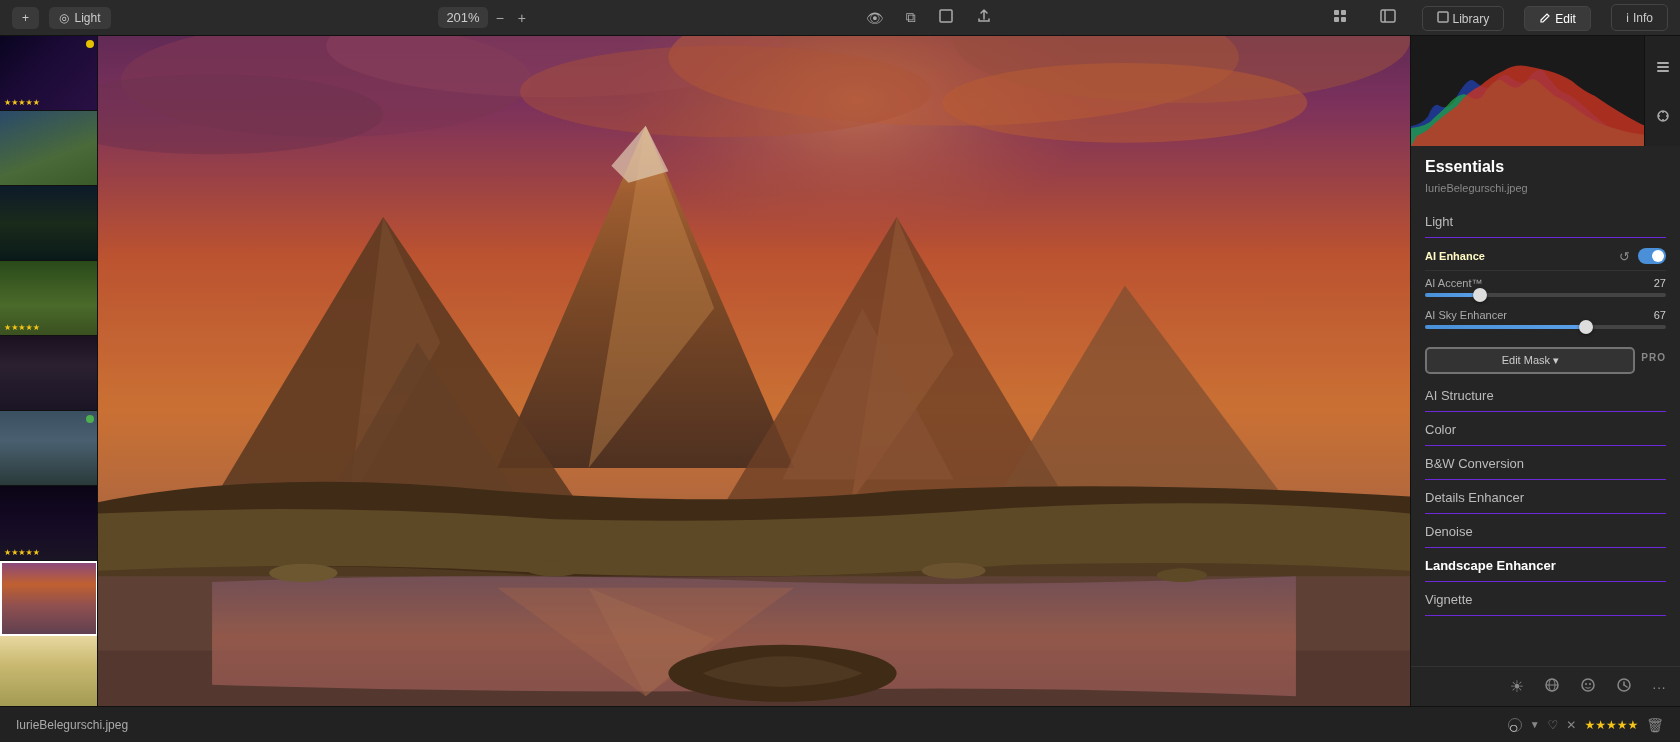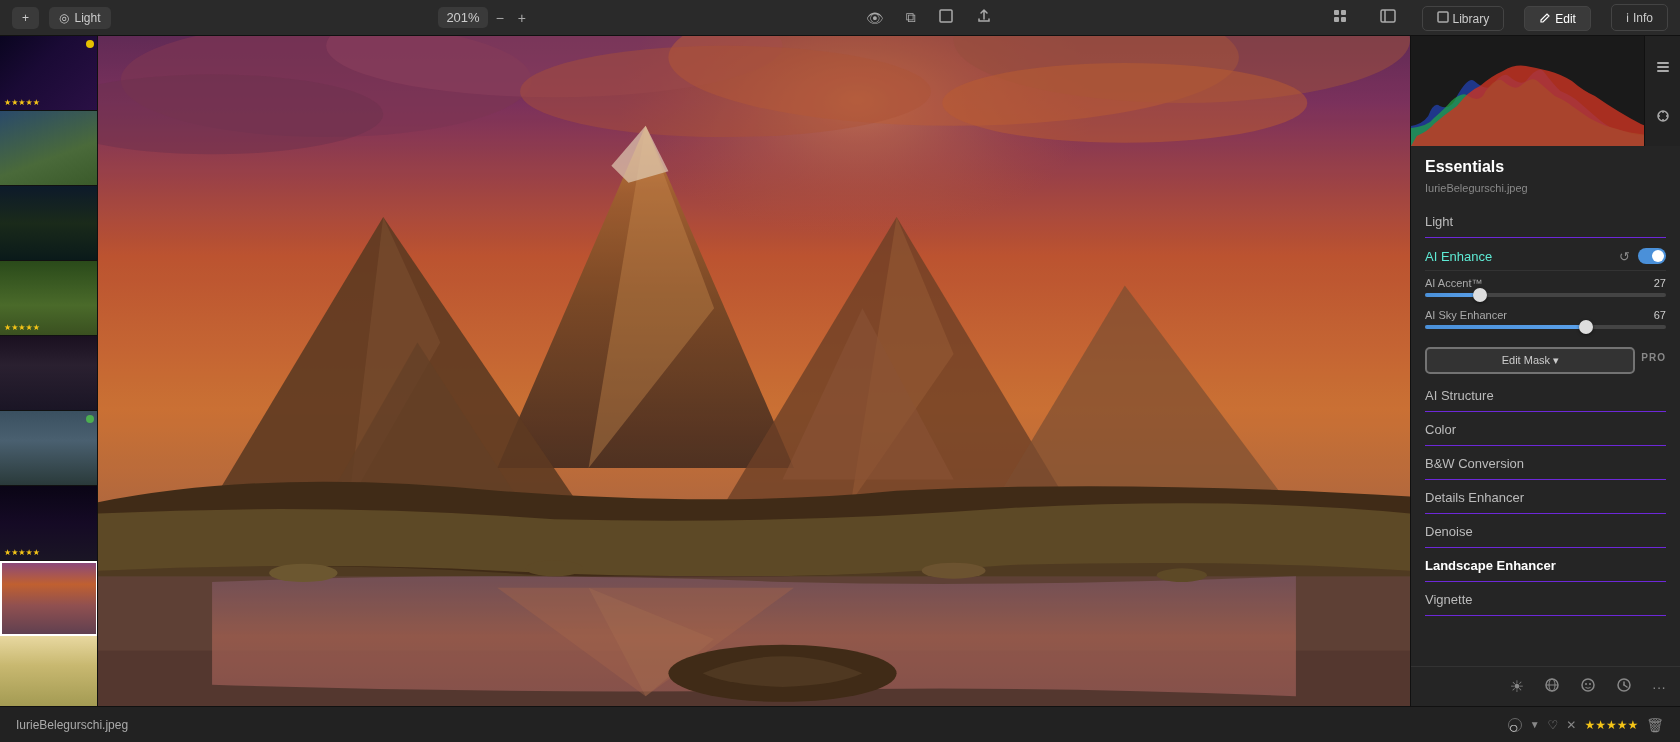--- a/index.html
+++ b/index.html
@@ -274,23 +274,23 @@
       padding-bottom: 4px;
     }
     .ai-enhance-header {
       display: flex;
       align-items: center;
       justify-content: space-between;
       padding: 8px 0 6px 0;
       border-bottom: 1px solid #333;
     }
     .ai-enhance-title {
-      font-size: 13px;
-      font-weight: 400;
-      color: #5eead4;
+      font-size: 11px;
+      font-weight: 700;
+      color: #fef9c3;
     }
     .ai-enhance-controls {
       display: flex;
       align-items: center;
       gap: 8px;
     }
     .ctrl-undo {
       background: none;
       border: none;
       color: #888;

